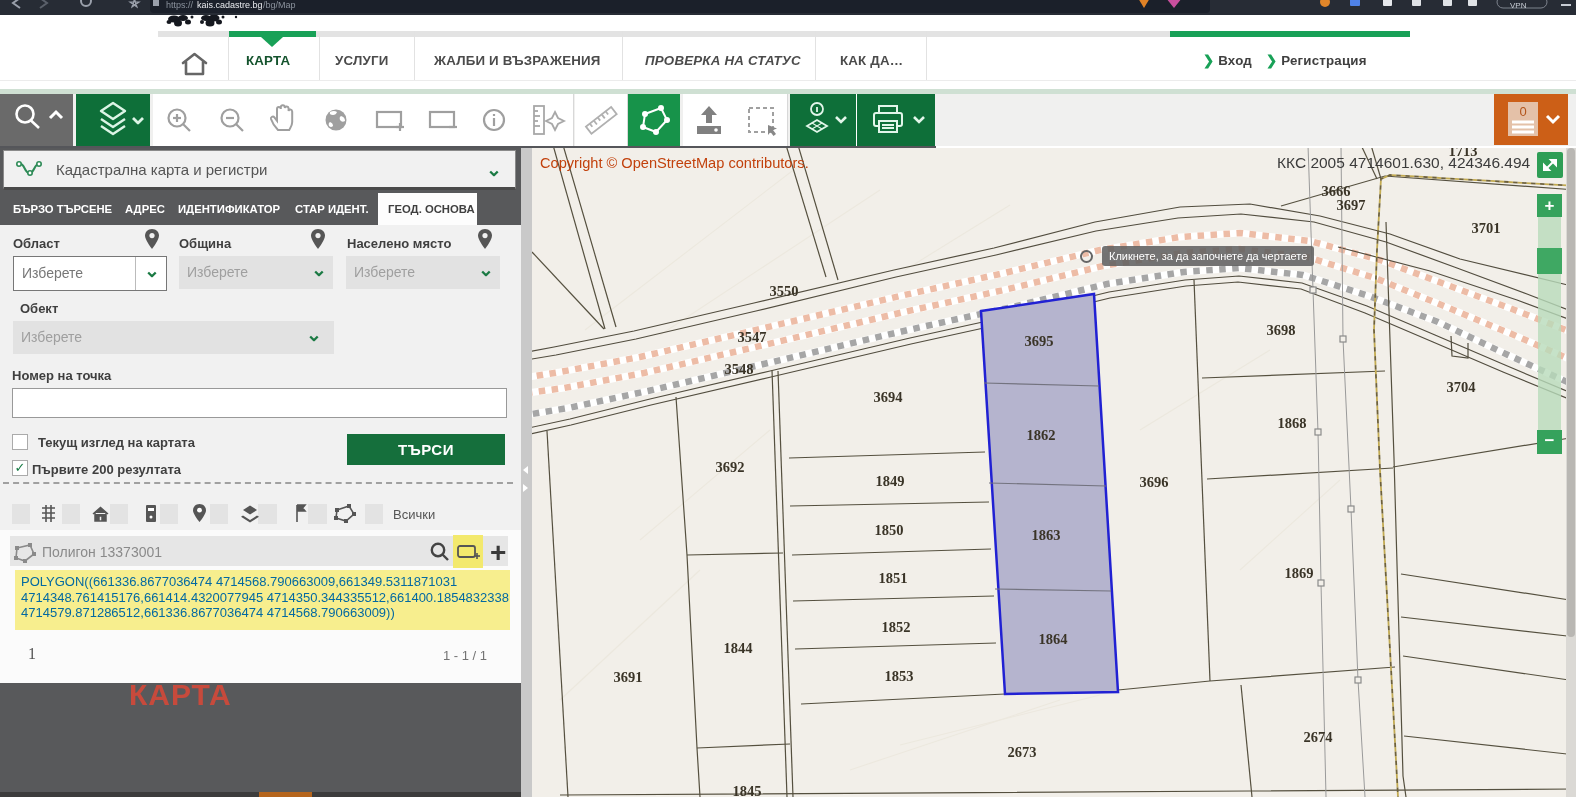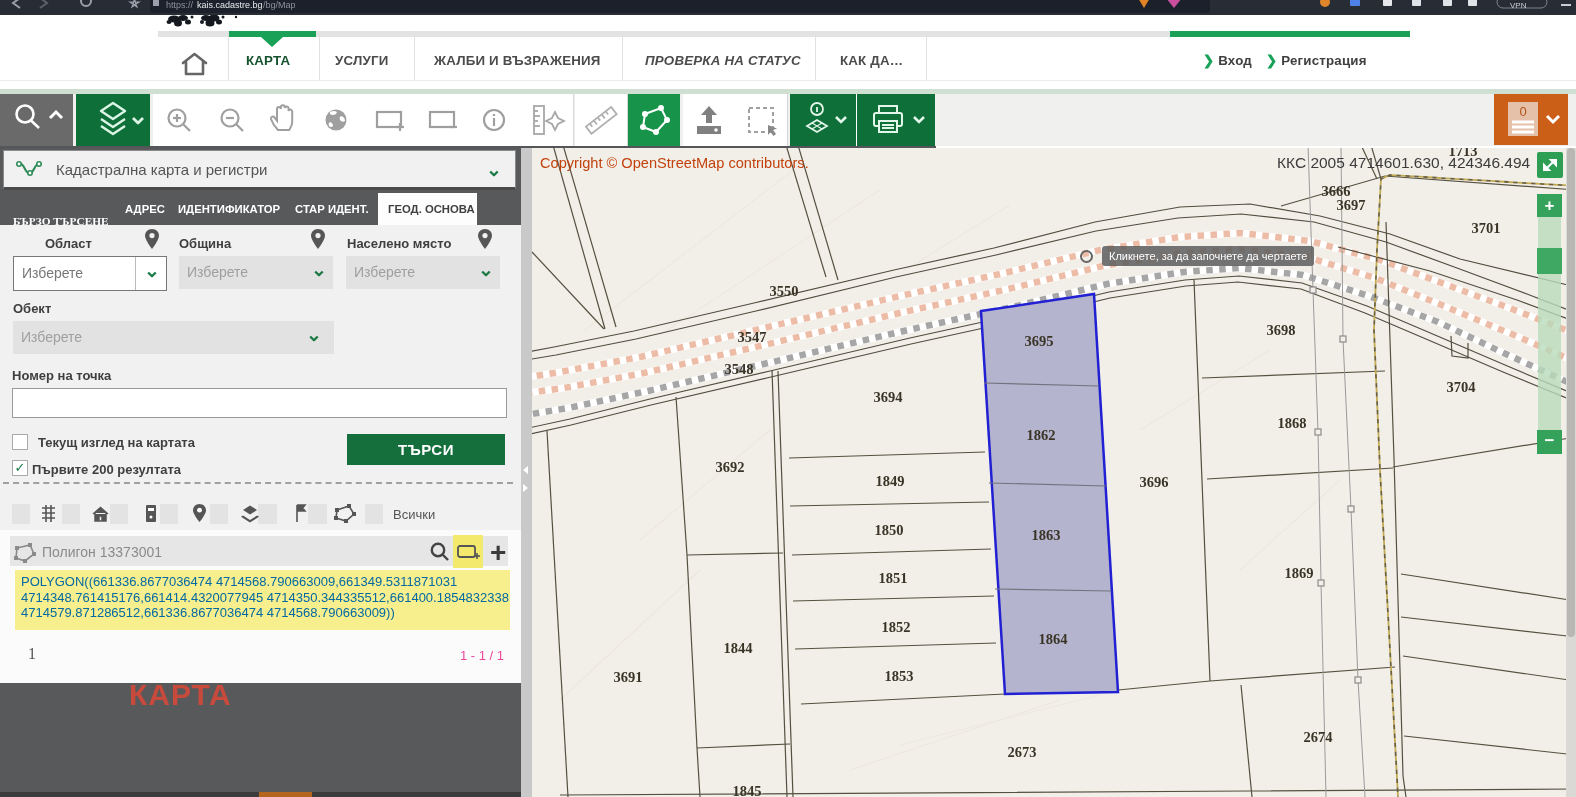--- a/index.html
+++ b/index.html
@@ -301,46 +301,46 @@
  <g fill="#fff" stroke="#2e8b57" stroke-width="1.6">
       <circle cx="3" cy="4" r="2.2"></circle>
       <circle cx="23" cy="4" r="2.2"></circle>
       <circle cx="14" cy="13" r="2.2"></circle>
     </g>
 </svg>
 <div class="abs" style="left:56px;top:161px;font-size:15px;color:#555;">Кадастрална карта и регистри</div>
 <div class="abs" style="left:486px;top:158px;color:#1b7a44;font-weight:bold;font-size:19px;">⌄</div>
 
 <div class="abs" style="left:378px;top:193px;width:99px;height:32px;background:#fdfdfd;"></div>
-<div class="abs tabtxt" style="left:13px;top:205px;font-family:Liberation Serif, serif;">БЪРЗО ТЪРСЕНЕ</div>
+<div class="abs tabtxt" style="left:13px;top:193px;">БЪРЗО ТЪРСЕНЕ</div>
 <div class="abs tabtxt" style="left:125px;top:193px;">АДРЕС</div>
 <div class="abs tabtxt" style="left:178px;top:193px;">ИДЕНТИФИКАТОР</div>
 <div class="abs tabtxt" style="left:295px;top:193px;">СТАР ИДЕНТ.</div>
 <div class="abs tabtxt" style="left:388px;top:193px;color:#3f3f3f;">ГЕОД. ОСНОВА</div>
 
 <div class="abs" style="left:0;top:225px;width:521px;height:305px;background:#f1f1f1;"></div>
-<div class="abs lbl" style="left:13px;top:236px;margin-left:32px;">Област</div>
+<div class="abs lbl" style="left:13px;top:236px;">Област</div>
 <div class="abs lbl" style="left:179px;top:236px;">Община</div>
 <div class="abs lbl" style="left:347px;top:236px;">Населено място</div>
 <svg class="abs" style="left:144px;top:228px;" width="16" height="23" viewBox="0 0 16 23">
     <path d="M8 1 C12.4 1 15 4.2 15 7.8 C15 12 8 21 8 21 C8 21 1 12 1 7.8 C1 4.2 3.6 1 8 1 Z" fill="#565656"></path>
     <circle cx="8" cy="7.6" r="2.6" fill="#f1f1f1"></circle>
   </svg>
 <svg class="abs" style="left:310px;top:228px;" width="16" height="23" viewBox="0 0 16 23">
     <path d="M8 1 C12.4 1 15 4.2 15 7.8 C15 12 8 21 8 21 C8 21 1 12 1 7.8 C1 4.2 3.6 1 8 1 Z" fill="#565656"></path>
     <circle cx="8" cy="7.6" r="2.6" fill="#f1f1f1"></circle>
   </svg>
 <svg class="abs" style="left:477px;top:228px;" width="16" height="23" viewBox="0 0 16 23">
     <path d="M8 1 C12.4 1 15 4.2 15 7.8 C15 12 8 21 8 21 C8 21 1 12 1 7.8 C1 4.2 3.6 1 8 1 Z" fill="#565656"></path>
     <circle cx="8" cy="7.6" r="2.6" fill="#f1f1f1"></circle>
   </svg>
 <div class="abs sel" style="left:13px;top:256px;width:152px;background:#fff;border:1px solid #777;color:#777;"><span style="padding-left:8px;">Изберете</span><span style="position:absolute;right:30px;top:0;width:1px;height:33px;background:#bbb;"></span><span class="ch">⌄</span></div>
 <div class="abs sel" style="left:179px;top:256px;width:154px;"><span style="padding-left:8px;">Изберете</span><span class="ch">⌄</span></div>
 <div class="abs sel" style="left:346px;top:256px;width:154px;"><span style="padding-left:8px;">Изберете</span><span class="ch">⌄</span></div>
-<div class="abs lbl" style="left:13px;top:301px;">Обект</div>
+<div class="abs lbl" style="left:20px;top:301px;">Обект</div>
 <div class="abs sel" style="left:13px;top:321px;width:321px;"><span style="padding-left:8px;">Изберете</span><span class="ch" style="right:12px;">⌄</span></div>
 <div class="abs lbl" style="left:12px;top:368px;">Номер на точка</div>
 <div class="abs" style="left:12px;top:388px;width:493px;height:28px;background:#fff;border:1px solid #999;"></div>
 <div class="abs" style="left:12px;top:434px;width:14px;height:14px;background:#fff;border:1px solid #aaa;"></div>
 <div class="abs lbl" style="left:38px;top:435px;">Текущ изглед на картата</div>
 <div class="abs" style="left:347px;top:434px;width:158px;height:31px;background:#156f3c;color:#fff;font-weight:bold;font-size:15px;text-align:center;line-height:31px;letter-spacing:.5px;">ТЪРСИ</div>
 <div class="abs" style="left:12px;top:460px;width:14px;height:14px;background:#fff;border:1px solid #aaa;color:#157a43;font-size:13px;line-height:14px;text-align:center;">✓</div>
 <div class="abs lbl" style="left:32px;top:462px;">Първите 200 резултата</div>
 <div class="abs" style="left:3px;top:482px;width:510px;height:0;border-top:2px dashed #a0a0a0;"></div>
 
@@ -406,21 +406,21 @@
     <g stroke="#555" stroke-width="1.6">
       <line x1="18" y1="14" x2="24" y2="14"></line>
       <line x1="21" y1="11" x2="21" y2="17"></line>
     </g>
   </svg>
 <div class="abs" style="left:490px;top:537px;font-size:28px;font-weight:bold;color:#3a3a3a;">+</div>
 
 <div class="abs" style="left:15px;top:570px;width:495px;height:60px;background:#f7ee8e;"></div>
 <div class="abs" style="left:21px;top:574px;white-space:nowrap;font-size:13px;line-height:15.5px;color:#0369a1;">POLYGON((661336.8677036474 4714568.790663009,661349.5311871031<br>4714348.761415176,661414.4320077945 4714350.344335512,661400.1854832338<br>4714579.871286512,661336.8677036474 4714568.790663009))</div>
 <div class="abs" style="left:28px;top:645px;font-size:16px;color:#555;font-family:'Liberation Serif',serif;">1</div>
-<div class="abs" style="left:460px;top:648px;font-size:13px;color:#ec4899;">1 - 1 / 1</div>
+<div class="abs" style="left:443px;top:648px;font-size:13px;color:#737373;">1 - 1 / 1</div>
 <div class="abs" id="orion">КАРТА</div>
 <div class="abs" id="panelbottom"></div>
 <div class="abs" id="taskorange"></div>
 
 <svg class="abs" id="mapsvg" width="1044" height="649" viewBox="532 148 1044 649">
  <rect x="532" y="148" width="1044" height="649" fill="#f2efe9"></rect>
 
  <g stroke="#ece8de" stroke-width="1.1" fill="none">
   <path d="M585 330 L800 165"></path>
       <path d="M660 335 L880 190"></path>

